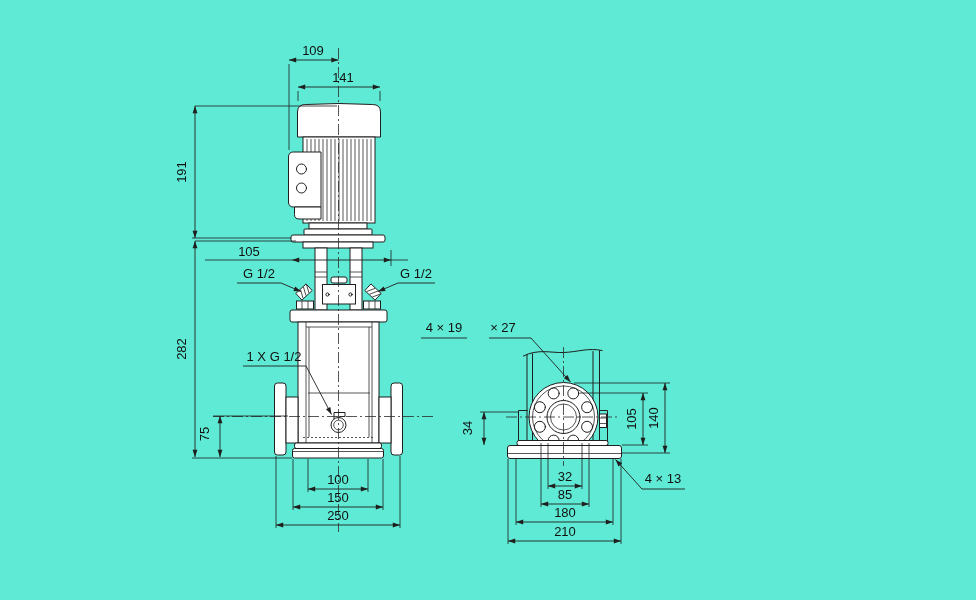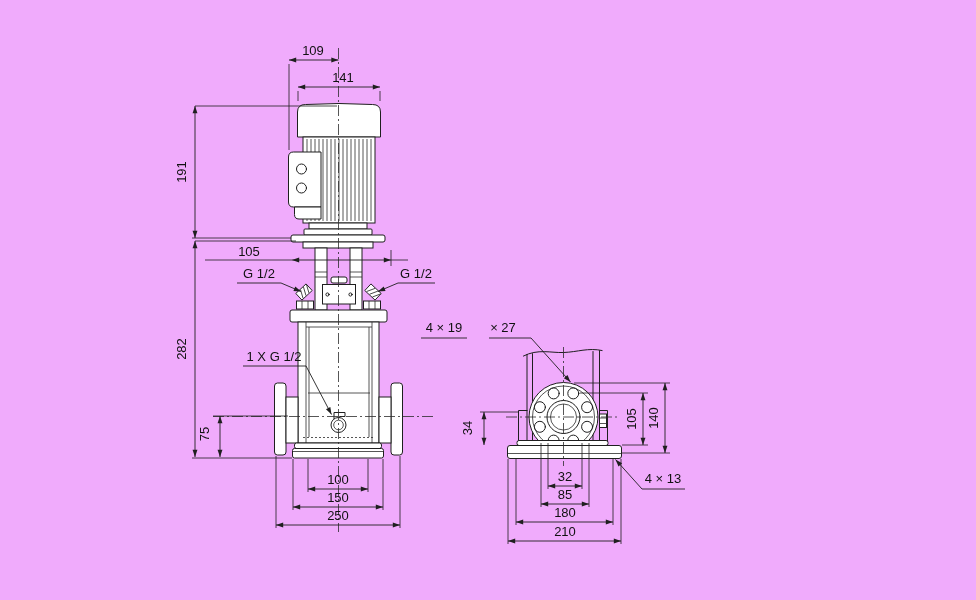--- a/index.html
+++ b/index.html
@@ -1,16 +1,16 @@
 <!DOCTYPE html>
 <html><head>
 <meta charset="utf-8">
 <style>
   html,body{margin:0;padding:0;background:#ffffff;}
-  .stage{width:976px;height:600px;position:relative;background:#f0abfc;}
+  .stage{width:976px;height:600px;position:relative;background:#5eead4;}
   svg{display:block;}
   .ln{fill:none;stroke:#1f1f1f;stroke-width:1;stroke-linecap:square;}
   .lnw{fill:#ffffff;stroke:#1f1f1f;stroke-width:1;}
   .thin{fill:none;stroke:#2b2b2b;stroke-width:0.8;}
   .dim{fill:none;stroke:#1f1f1f;stroke-width:0.9;}
   .ext{fill:none;stroke:#1f1f1f;stroke-width:0.8;}
   .cl{fill:none;stroke:#2b2b2b;stroke-width:0.8;stroke-dasharray:11 3 2 3;}
   .dot{fill:none;stroke:#2b2b2b;stroke-width:0.8;stroke-dasharray:2 2;}
   .dtx{font-family:"Liberation Sans","DejaVu Sans",sans-serif;font-size:13px;fill:#111;}
   .hatch{fill:#ffffff;stroke:#1f1f1f;stroke-width:0.9;}

